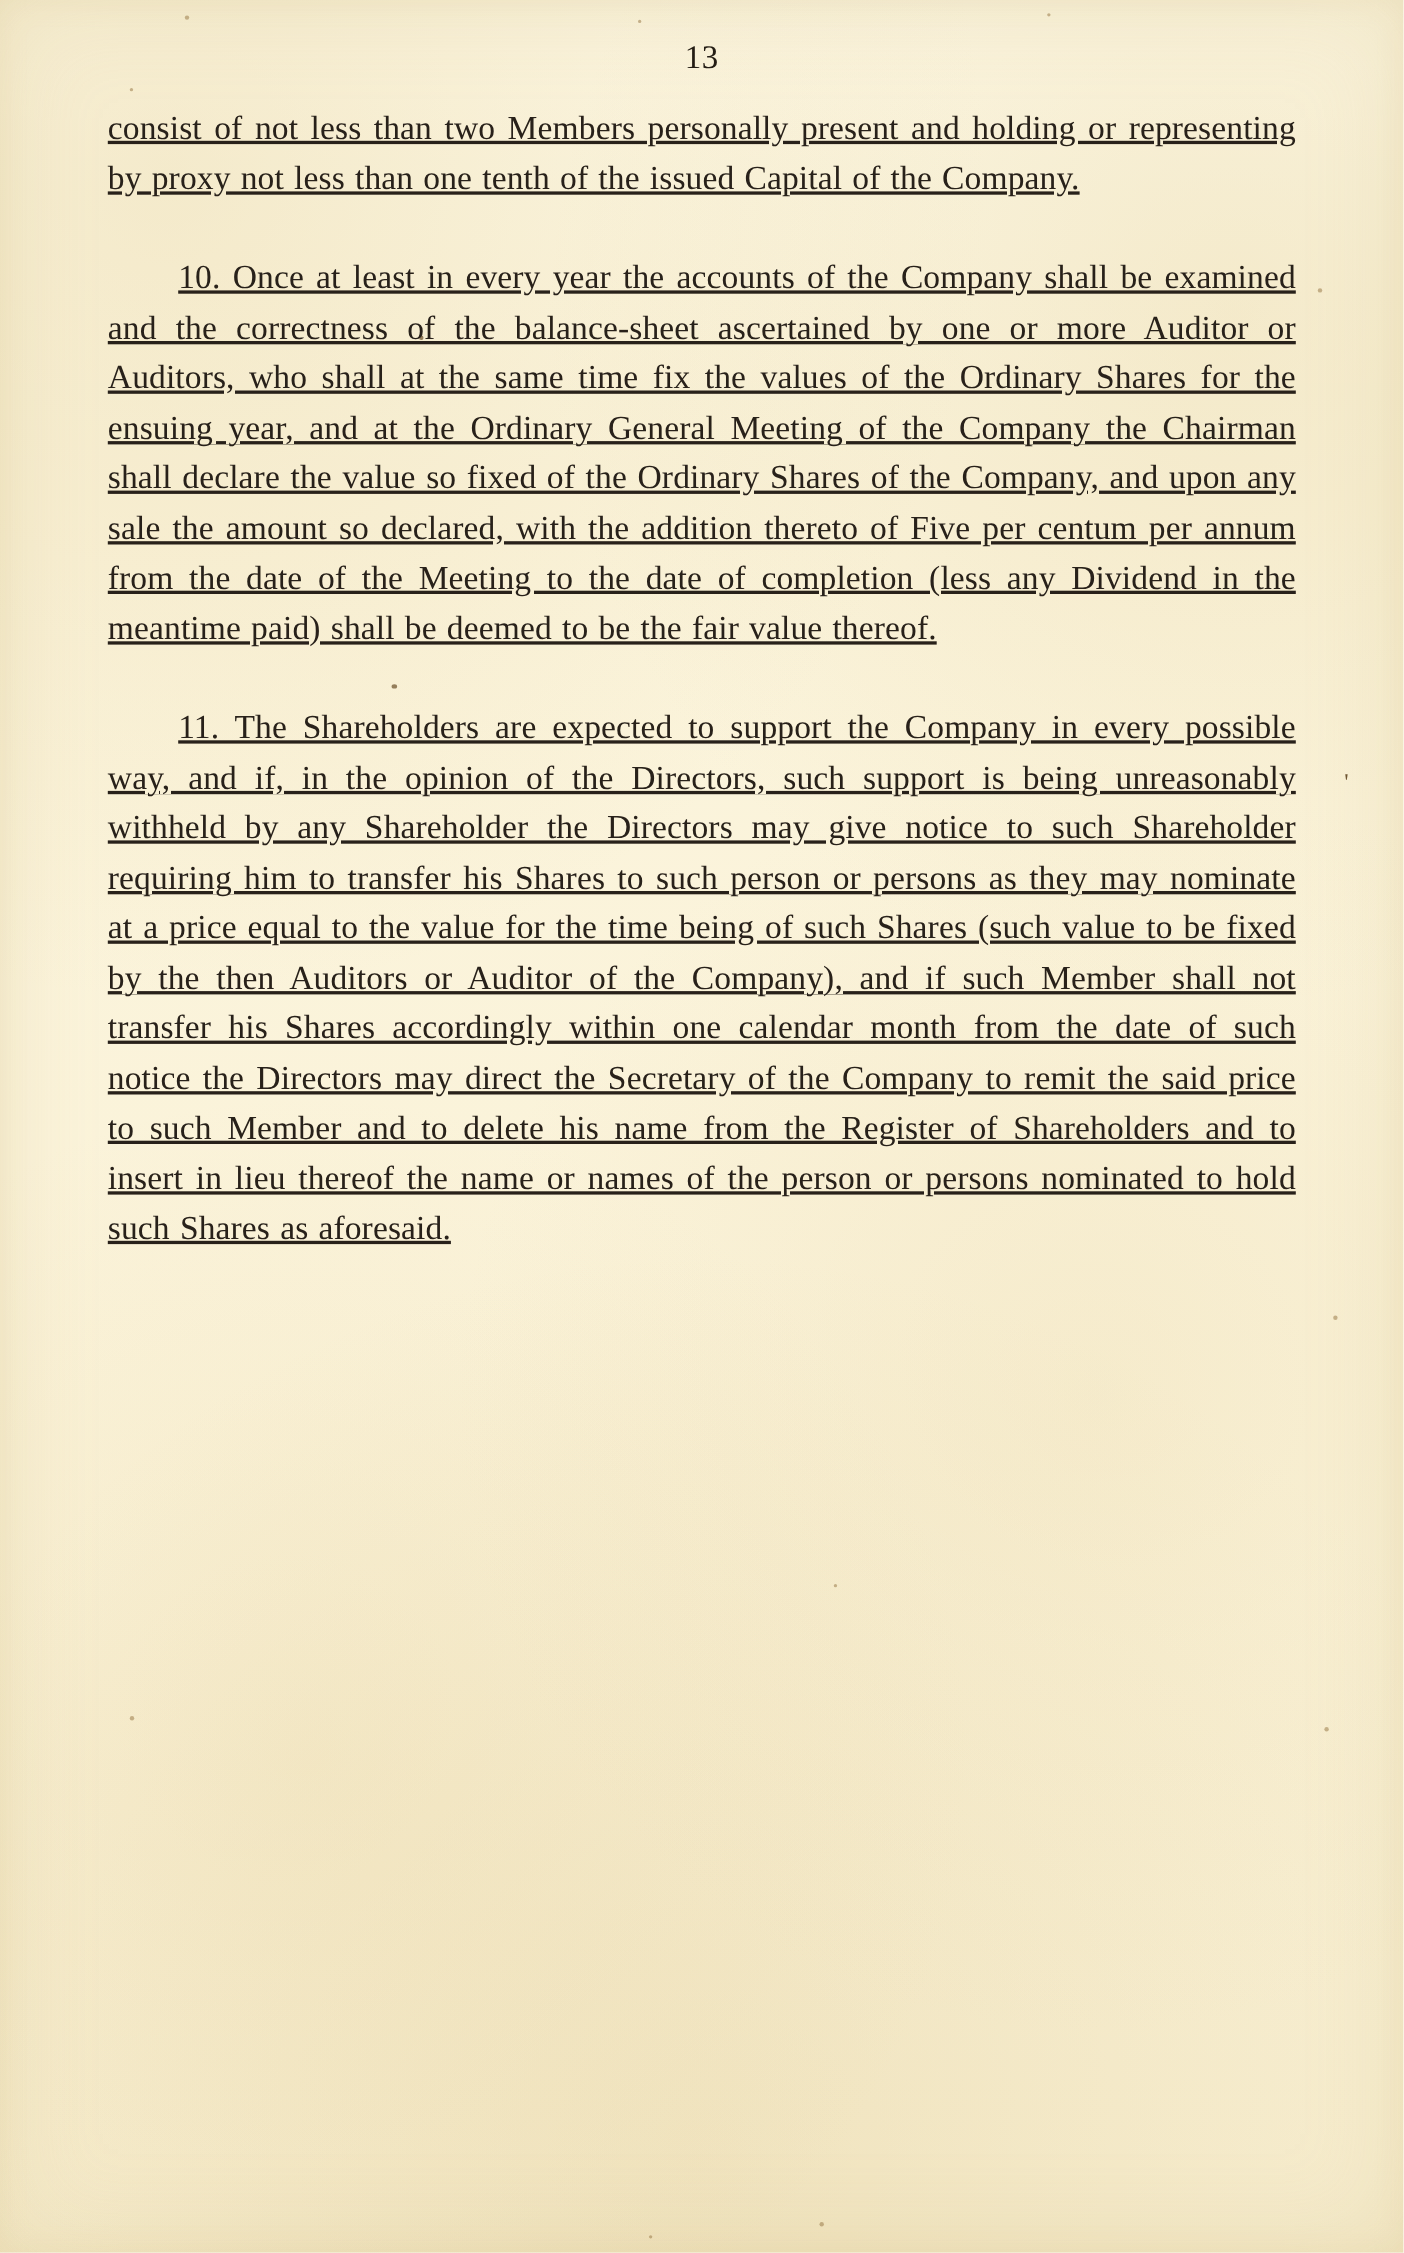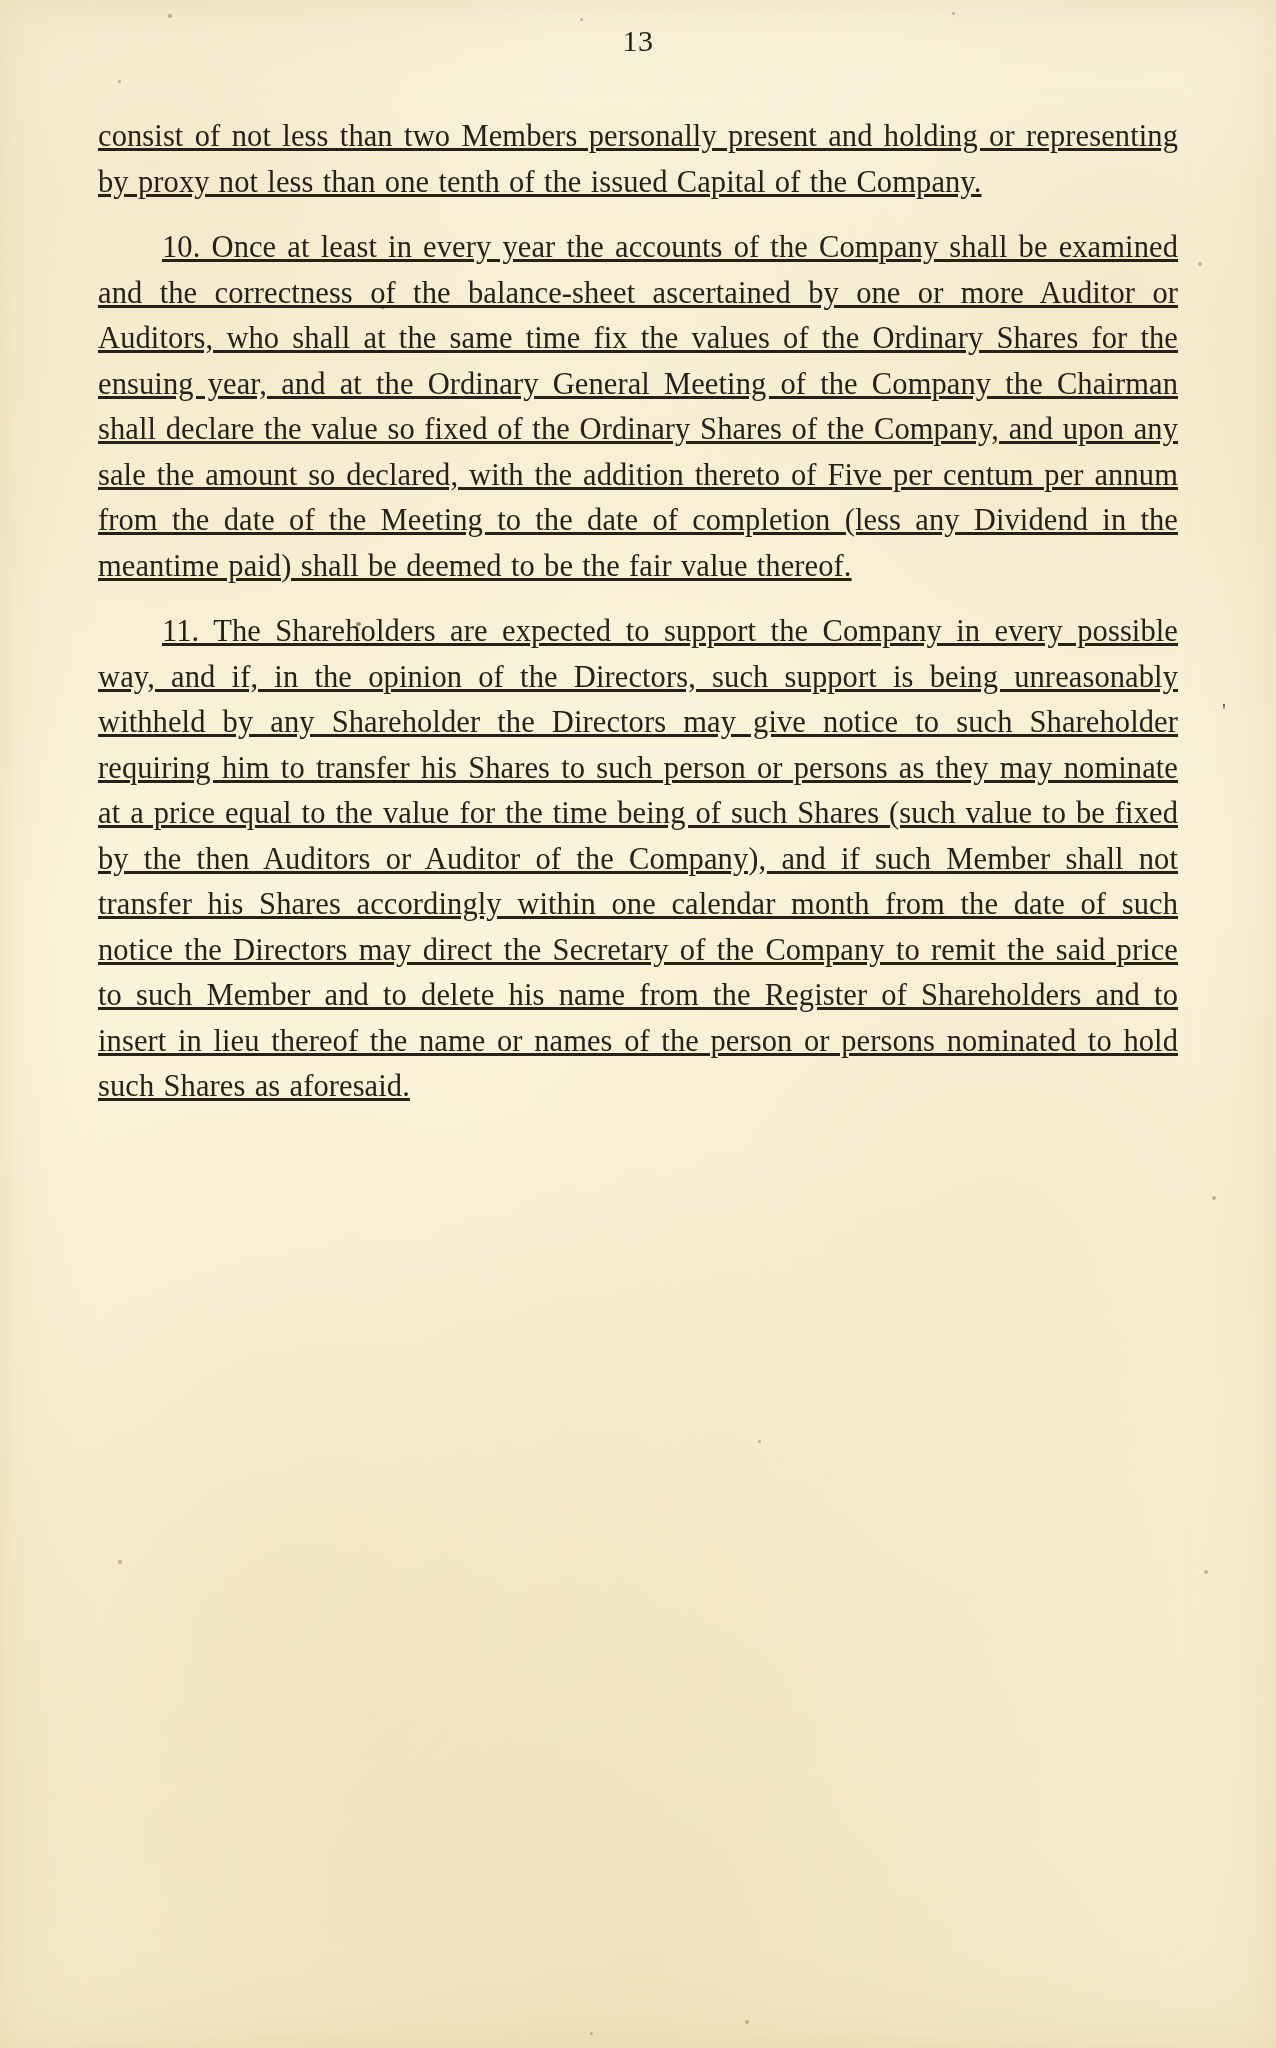--- a/index.html
+++ b/index.html
@@ -45,40 +45,40 @@
     top: 0;
     width: 1080px;
     height: 100%;
   }
 
   .folio {
     text-align: center;
     font-size: 30px;
     color: #241d14;
     letter-spacing: 0.5px;
-    padding-top: 24px;
-    margin-bottom: 56px;
+    padding-top: 36px;
+    margin-bottom: 24px;
   }
 
   .body-text p {
     margin: 0;
     color: #28211a;
     font-size: 30.5px;
     line-height: 45.5px;
     text-align: justify;
     text-justify: inter-word;
     letter-spacing: 0.1px;
     word-spacing: 1.5px;
     text-decoration: underline;
   }
   .body-text p.indent {
     text-indent: 64px;
   }
   .body-text p.gap {
-    margin-top: 20px;
+    margin-top: 45px;
   }
   
   .body-text p::after {
     content: "";
     display: inline-block;
     width: 100%;
   }
   .body-text p.last-natural::after { content: none; }
 
   

